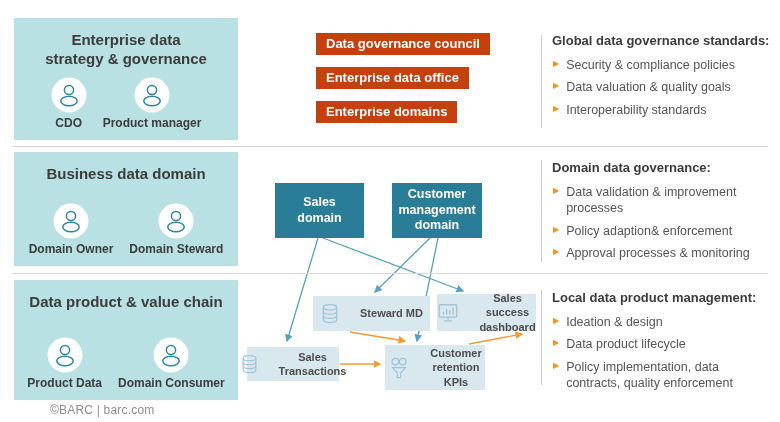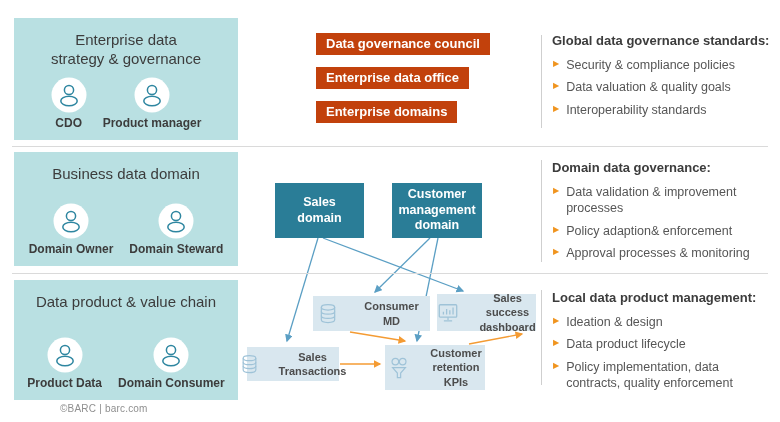--- a/index.html
+++ b/index.html
@@ -7,21 +7,21 @@
     position:relative;width:780px;height:422px;background:#ffffff;overflow:hidden;
     font-family:"Liberation Sans","DejaVu Sans",sans-serif;color:#3f3f3f;
   }
   
   .panel{
     position:absolute;left:14px;width:224px;background:#b9e0e2;z-index:2;
     display:flex;flex-direction:column;align-items:center;box-sizing:border-box;
     padding-top:13px;padding-bottom:10px;
   }
   .panel-title{
-    font-weight:normal;font-size:15px;line-height:1.25;text-align:center;color:#3c3c3c;
+    font-weight:bold;font-size:15px;line-height:1.25;text-align:center;color:#3c3c3c;
     white-space:pre-line;
   }
   .roles{display:flex;gap:16px;justify-content:center;align-items:flex-end;margin-top:auto;}
   .role{display:flex;flex-direction:column;align-items:center;}
   .role-label{font-size:12px;font-weight:600;color:#3c3c3c;margin-top:3px;white-space:nowrap;}
   .person-svg{display:block;}
   
   .pill{
     position:absolute;left:316px;background:#c2410c;color:#ffffff;font-weight:bold;
     font-size:13px;padding:3px 10px 4px 10px;white-space:nowrap;z-index:2;
@@ -44,21 +44,21 @@
   
   .rsection{position:absolute;left:552px;width:224px;z-index:2;}
   .rheading{font-size:13px;font-weight:bold;color:#3c3c3c;margin-bottom:9px;}
   .rlist{display:flex;flex-direction:column;gap:6px;}
   .rbullet{display:flex;align-items:flex-start;font-size:12.5px;color:#565656;line-height:1.3;}
   .tri{flex:0 0 auto;font-size:8px;color:#f0941e;margin:2px 7px 0 1px;}
   .vdivider{position:absolute;left:541px;width:1px;background:#cfcfcf;z-index:2;}
   .hseparator{position:absolute;left:12px;width:756px;height:1px;background:#dadada;z-index:1;}
   
   #arrow-layer{position:absolute;left:0;top:0;z-index:1;}
-  .footer{position:absolute;left:14px;top:403px;font-size:10px;color:#8f8f8f;z-index:2;letter-spacing:.2px;padding-left:46px;}
+  .footer{position:absolute;left:4px;top:403px;font-size:12px;color:#8f8f8f;z-index:2;letter-spacing:.2px;padding-left:46px;}
 </style>
 </head>
 <body>
 
 <div id="canvas">
 
   <svg id="arrow-layer" width="780" height="422">
     <defs>
       <marker id="mblue" markerWidth="7" markerHeight="7" refX="5" refY="3" orient="auto">
         <path d="M0,0 L6,3 L0,6 Z" fill="#5b9fc4"></path>
@@ -159,21 +159,21 @@
   <div class="domain-box" style="left:392px;width:90px;">Customer
 management
 domain</div>
 
   <div class="product-box" style="left:313px;top:296px;width:117px;height:35px;">
     <svg class="product-icon" width="20" height="22" viewBox="0 0 24 26">
       <path d="M4 5 v15 a8 3.2 0 0 0 16 0 V5" fill="none" stroke="#9fc3d8" stroke-width="1.5"></path>
       <ellipse cx="12" cy="5" rx="8" ry="3.2" fill="none" stroke="#9fc3d8" stroke-width="1.5"></ellipse>
       <path d="M4 10 a8 3.2 0 0 0 16 0 M4 15 a8 3.2 0 0 0 16 0" fill="none" stroke="#9fc3d8" stroke-width="1.5"></path>
     </svg>
-    <div class="product-label">Consumer MD</div>
+    <div class="product-label">Steward MD</div>
   </div>
 
   <div class="product-box" style="left:437px;top:294px;width:99px;height:37px;">
     <svg class="product-icon" width="22" height="22" viewBox="0 0 24 24">
       <rect x="2.5" y="3" width="19" height="13.5" rx="1" fill="none" stroke="#9fc3d8" stroke-width="1.4"></rect>
       <path d="M7 13.5 v-3 M10.5 13.5 v-6 M14 13.5 v-4.5 M17.5 13.5 v-7.5" stroke="#9fc3d8" stroke-width="1.4" fill="none"></path>
       <path d="M12 16.5 v3 M7.5 20.5 h9" stroke="#9fc3d8" stroke-width="1.4" fill="none"></path>
     </svg>
     <div class="product-label">Sales success
 dashboard</div>

